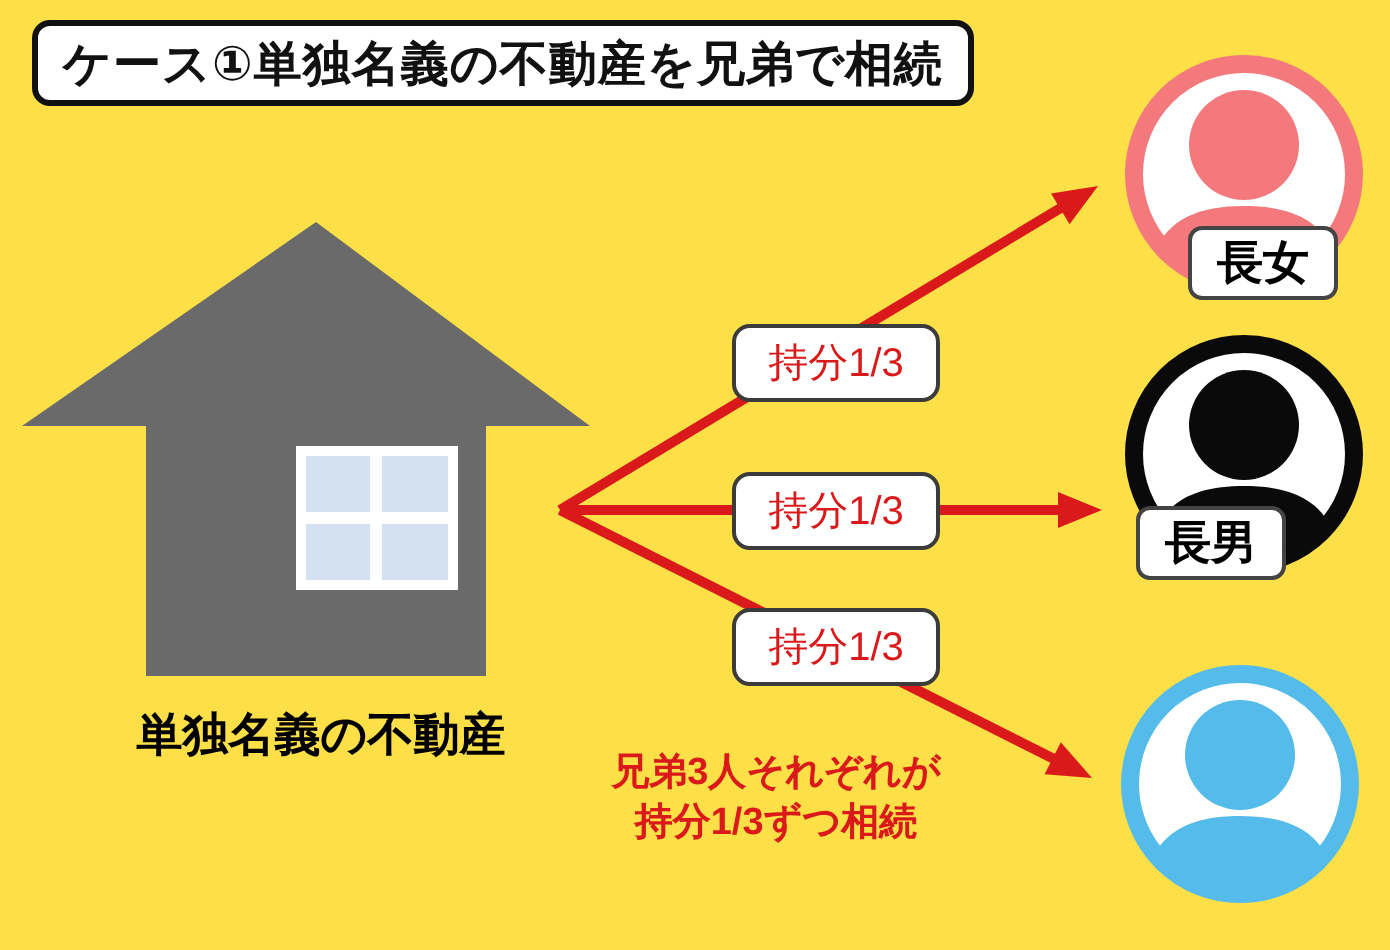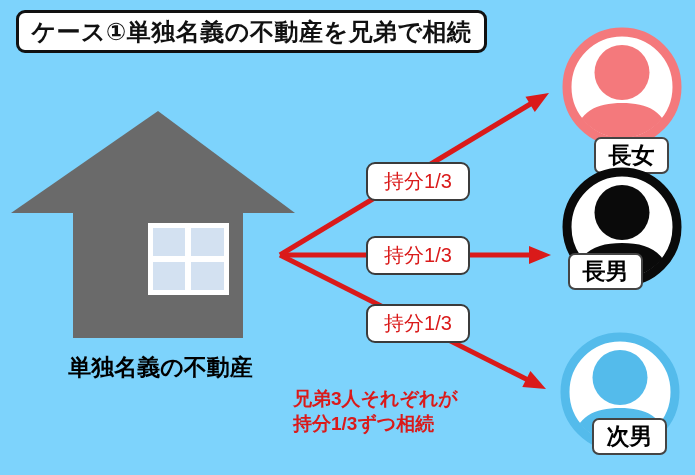--- a/index.html
+++ b/index.html
@@ -3,21 +3,21 @@
 <meta charset="utf-8">
 <style>
   * { margin: 0; padding: 0; box-sizing: border-box; }
   html, body { background: #ffffff; }
   body { font-family: "Liberation Sans", "DejaVu Sans", sans-serif; }
 
   .canvas {
     position: relative;
     width: 695px;
     height: 475px;
-    background: #7dd3fc;
+    background: #fde047;
     overflow: hidden;
   }
 
   .title-box {
     position: absolute;
     left: 16px; top: 10px;
     width: 471px; height: 43px;
     border: 3px solid #111111;
     border-radius: 9px;
     background: #ffffff;
@@ -53,43 +53,43 @@
     display: flex; align-items: center; justify-content: center;
     font-size: 20px; font-weight: normal; color: #da1a1a;
     white-space: nowrap;
   }
   .share-box.s1 { left: 366px; top: 162px; }
   .share-box.s2 { left: 366px; top: 236px; }
   .share-box.s3 { left: 366px; top: 304px; }
 
   .note {
     position: absolute;
-    left: 293px; top: 386px; width: 190px;
-    text-align: left;
+    left: 293px; top: 374px; width: 190px;
+    text-align: center;
     font-size: 19px; font-weight: bold; color: #da1a1a;
     line-height: 1.32;
     white-space: nowrap;
   }
 
   .person-svg { position: absolute; width: 120px; height: 120px; }
   .person-svg.p1 { left: 562px; top: 27px; }
   .person-svg.p2 { left: 562px; top: 167px; }
   .person-svg.p3 { left: 560px; top: 332px; }
 
   .person-label {
     position: absolute;
     width: 75px; height: 37px;
     background: #ffffff;
     border: 2.5px solid #444444;
     border-radius: 7px;
     display: flex; align-items: center; justify-content: center;
     font-size: 23px; font-weight: bold; color: #000000;
     white-space: nowrap;
   }
-  .person-label.l1 { left: 594px; top: 113px; margin-top: 24px; }
+  .person-label.l1 { left: 594px; top: 113px; }
   .person-label.l2 { left: 568px; top: 253px; }
   .person-label.l3 { left: 592px; top: 418px; }
 </style>
 </head>
 <body>
 
 <div class="canvas">
 
   <div class="title-box">
     <span>ケース①単独名義の不動産を兄弟で相続</span>
@@ -165,17 +165,14 @@
   <svg class="person-svg p3" viewBox="0 0 120 120">
     <defs>
         <clipPath id="clip-p3">
           <circle cx="60" cy="60" r="51"></circle>
         </clipPath>
       </defs>
     <circle cx="60" cy="60" r="55" fill="#ffffff" stroke-width="9" stroke="#54BBEB"></circle>
     <circle cx="60" cy="45.5" r="27.5" fill="#54BBEB"></circle>
     <path d="M12,120 C12,86 32,76 60,76 C88,76 108,86 108,120 Z" clip-path="url(#clip-p3)" fill="#54BBEB"></path>
   </svg>
-  <div class="person-label l3">
-    <span>次男</span>
-  </div>
 
 </div>
 
 </body></html>

